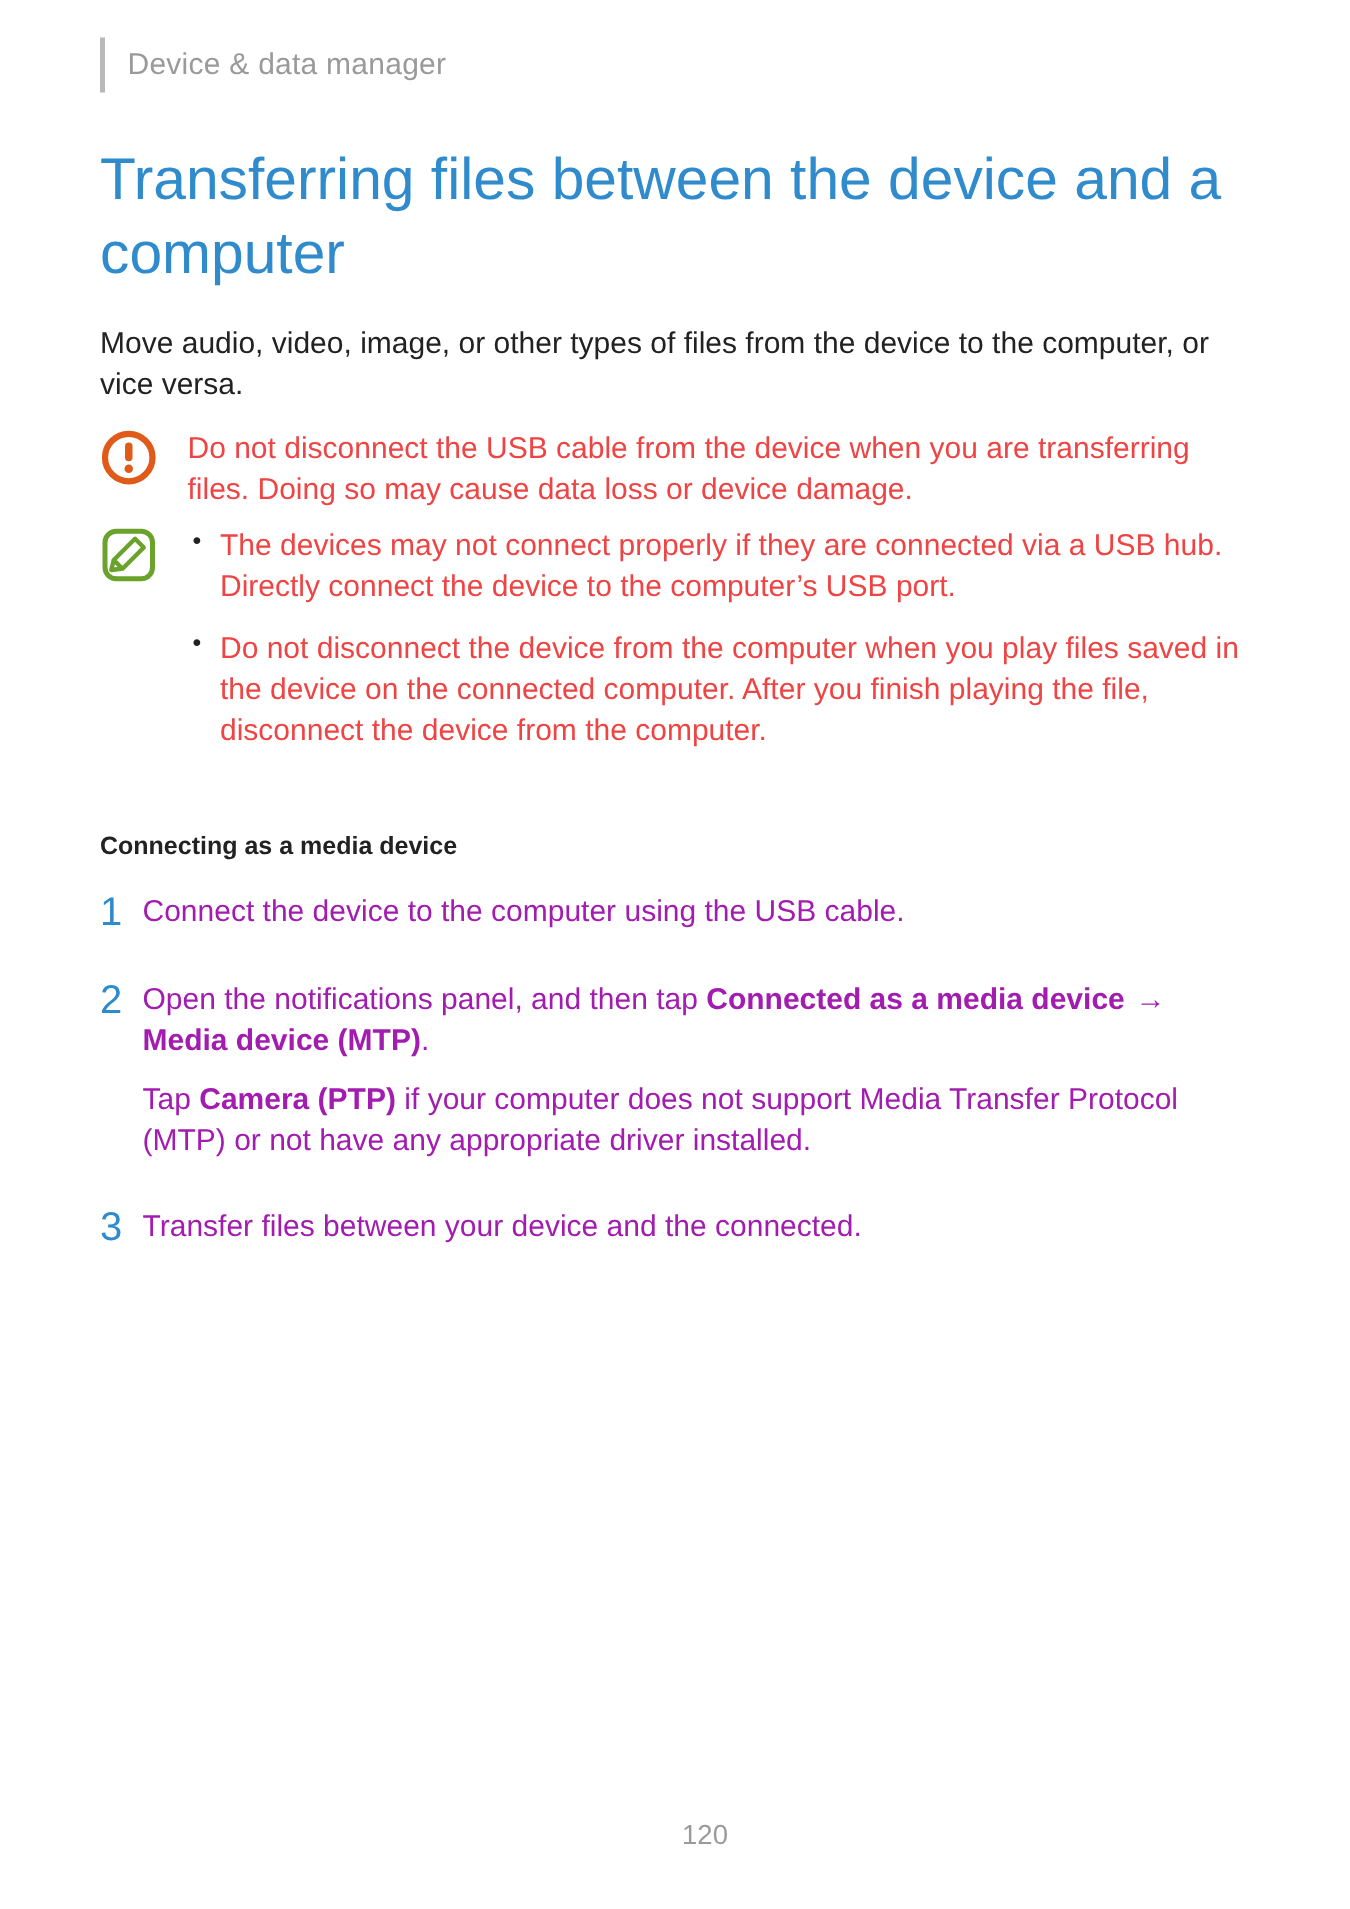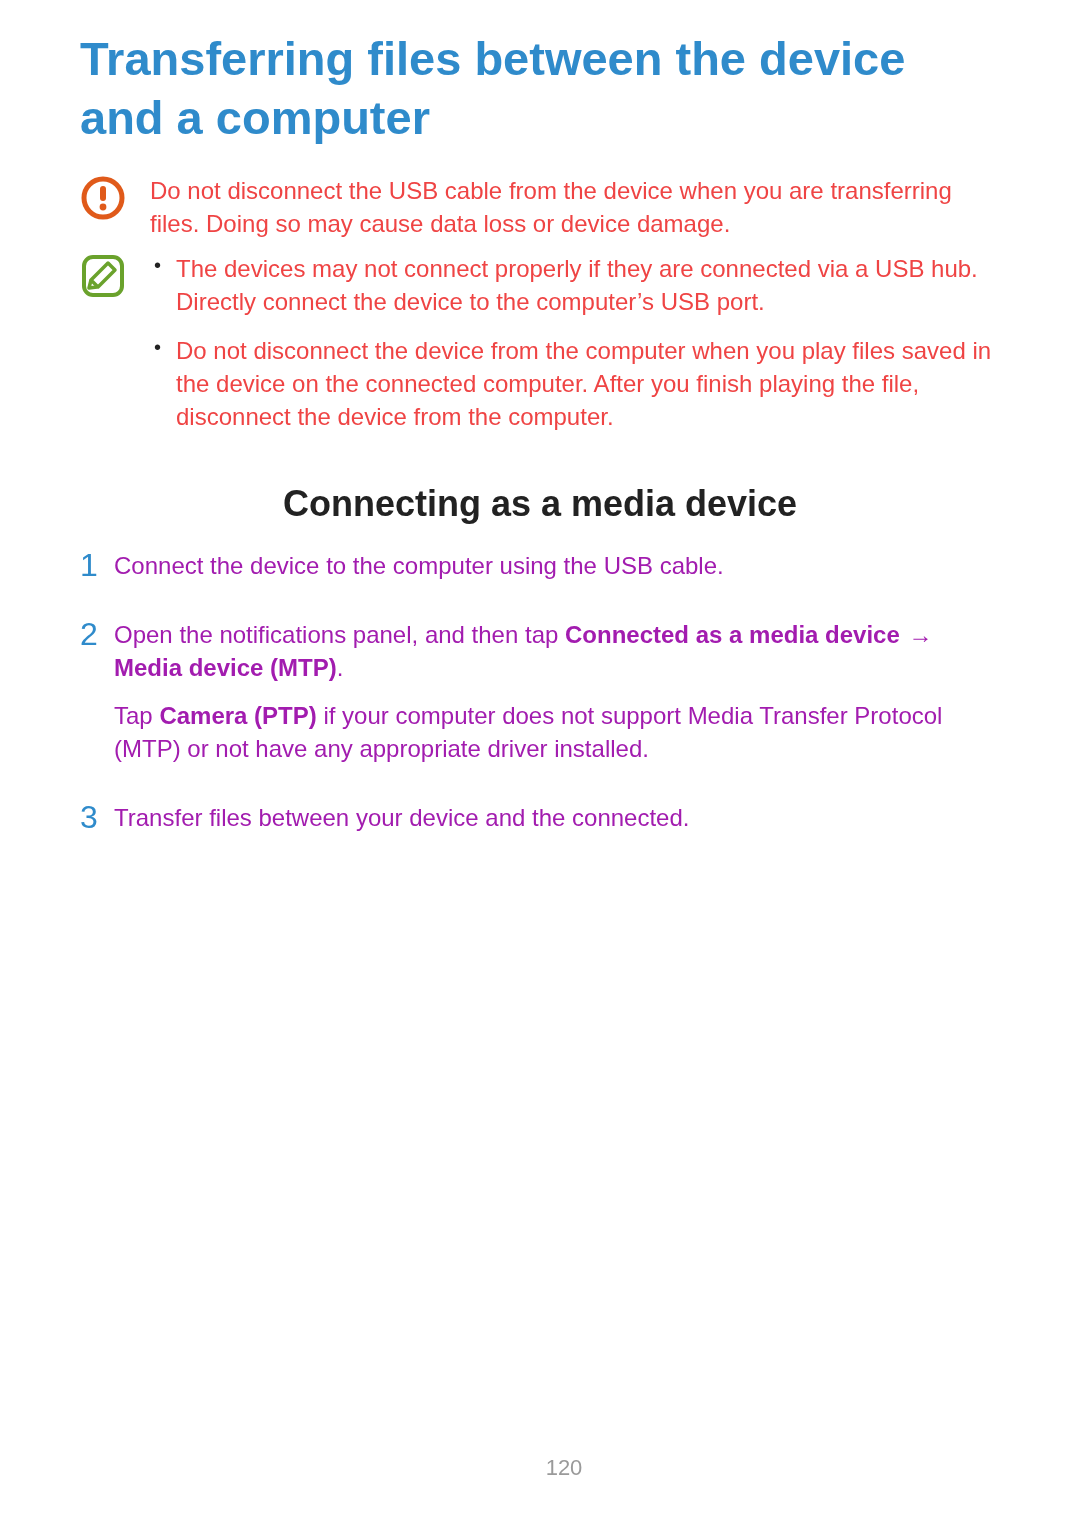--- a/index.html
+++ b/index.html
@@ -31,21 +31,21 @@
     background: #b8b8b8;
     margin-right: 18px;
   }
   .breadcrumb {
     font-size: 24px;
     color: #9a9a9a;
     letter-spacing: 0.2px;
   }
   h1.title {
     font-size: 47px;
-    font-weight: 700;
+    font-weight: 400;
     color: #2f8bcb;
     line-height: 1.25;
     margin: 0 0 26px 0;
   }
   p.intro {
     font-size: 24px;
     line-height: 1.38;
     margin: 0 0 18px 0;
     color: #222;
   }
@@ -79,25 +79,24 @@
   }
   ul.note-list li::before {
     content: "•";
     position: absolute;
     left: 4px;
     top: 0;
     font-size: 20px;
     color: #222;
   }
   h2.subheading {
-    font-size: 36px;
+    font-size: 20px;
     font-weight: 700;
     color: #222;
-    margin: 34px 0 24px 0;
-    text-align: center;
+    margin: 49px 0 24px 0;
   }
   .step-row {
     display: flex;
     align-items: flex-start;
     margin-bottom: 22px;
   }
   .step-num {
     flex: 0 0 34px;
     font-size: 32px;
     font-weight: 400;
@@ -126,23 +125,28 @@
     color: #9a9a9a;
     padding-left: 24px;
   }
   svg { display: block; }
 </style>
 </head>
 <body>
 
 <div class="page">
 
+  <div class="header-area">
+    <div class="header-rule"></div>
+    <div class="breadcrumb">Device &amp; data manager</div>
+  </div>
 
   <h1 class="title">Transferring files between the device and a computer</h1>
 
+  <p class="intro">Move audio, video, image, or other types of files from the device to the computer, or vice versa.</p>
 
   <div class="note-row">
     <div class="note-icon">
       <svg width="46" height="46" viewBox="0 0 46 46">
         <circle cx="23" cy="23" r="19" fill="none" stroke="#e05a1a" stroke-width="5"></circle>
         <rect x="20" y="11" width="6" height="15" rx="3" fill="#e05a1a"></rect>
         <circle cx="23" cy="32" r="3.4" fill="#e05a1a"></circle>
       </svg>
     </div>
     <div class="note-text">Do not disconnect the USB cable from the device when you are transferring files. Doing so may cause data loss or device damage.</div>

